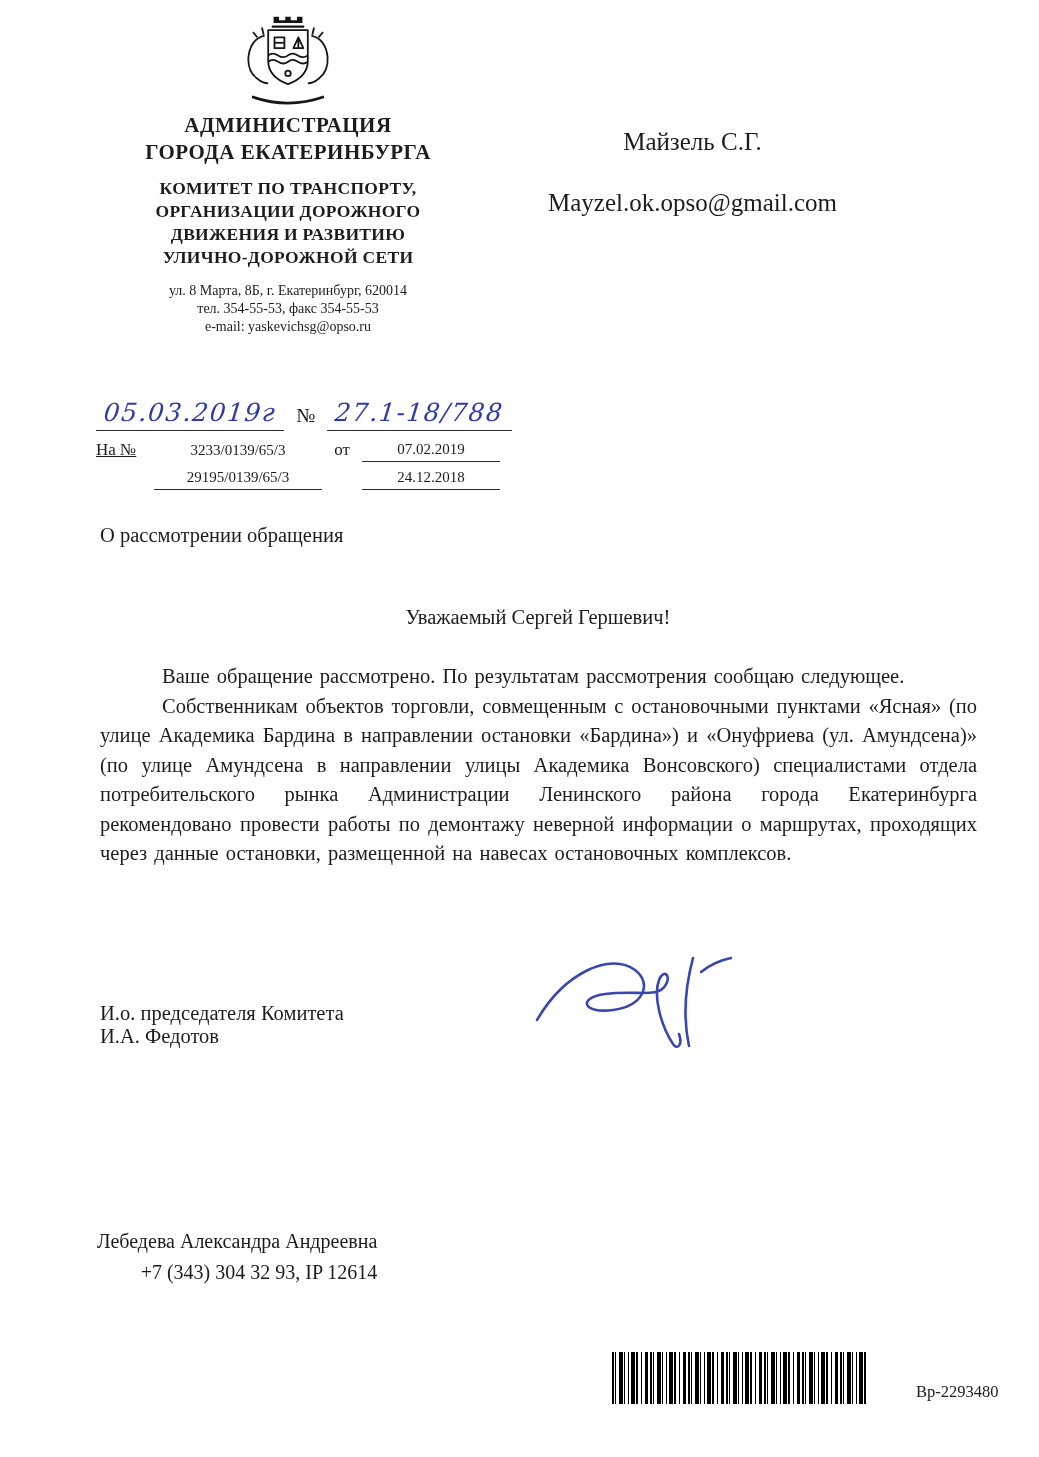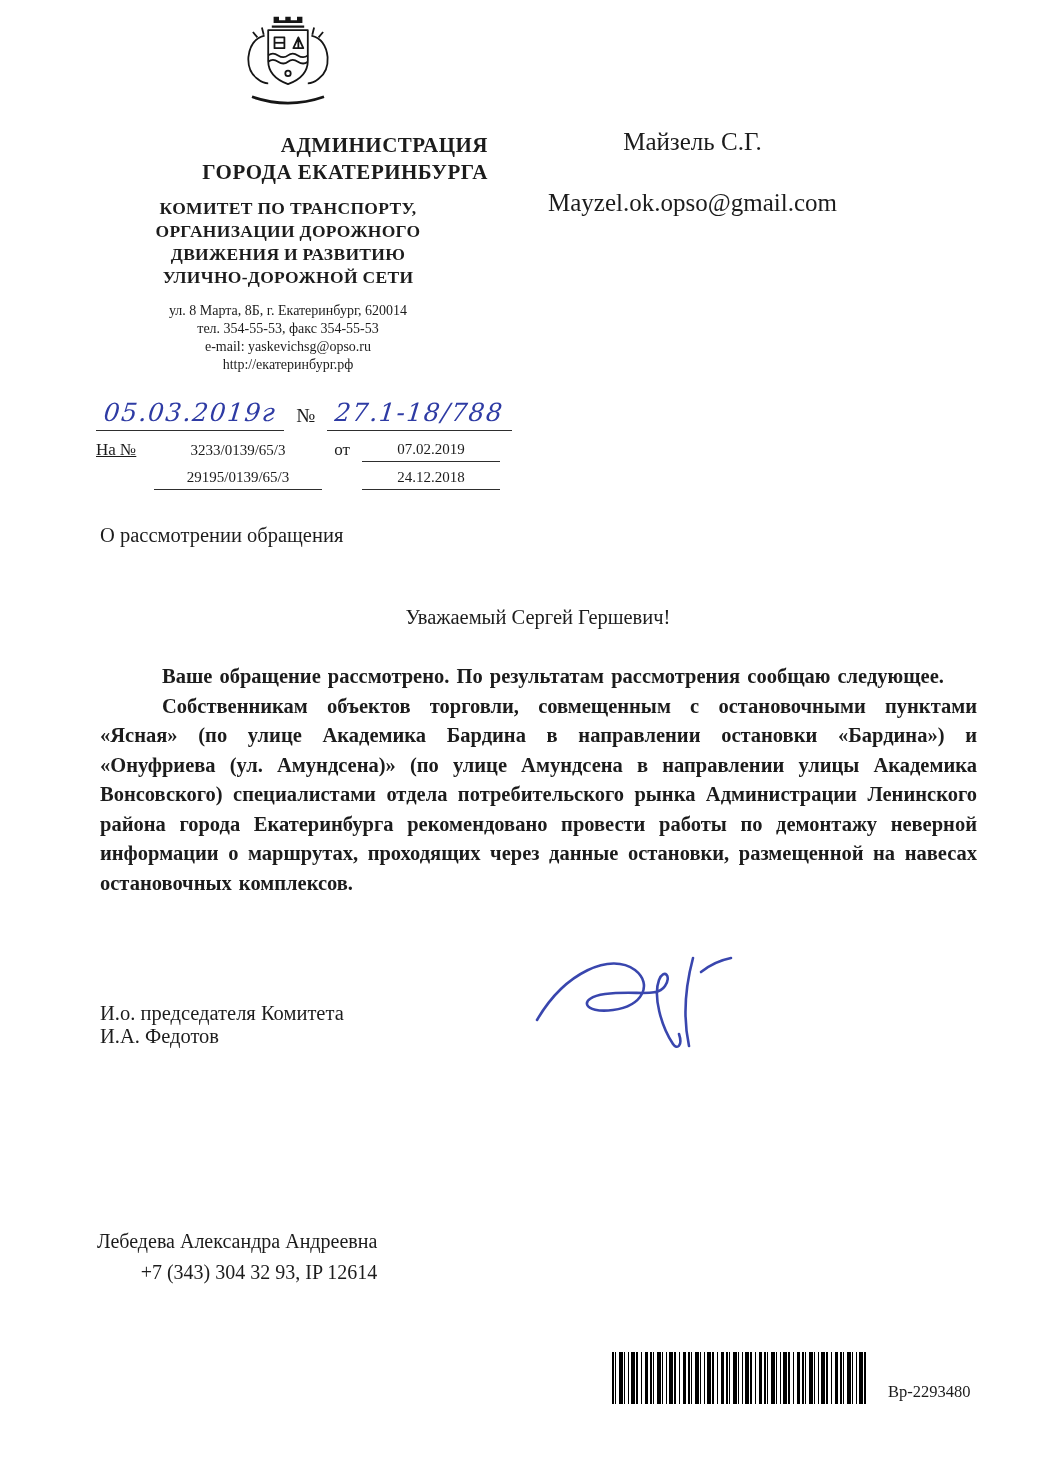--- a/index.html
+++ b/index.html
@@ -20,26 +20,25 @@
   
   .letterhead-left {
     position: absolute;
     left: 88px;
     top: 12px;
     width: 400px;
     text-align: center;
   }
   .emblem { display: inline-block; }
   .org-name {
-    margin-top: 22px;
+    margin-top: 2px;
     font-weight: bold;
     font-size: 21px;
     line-height: 27px;
     letter-spacing: 0.5px;
-    text-align: right;
   }
   .committee {
     margin-top: 11px;
     font-weight: bold;
     font-size: 17.5px;
     line-height: 23px;
     letter-spacing: 0.3px;
   }
   .contact {
     margin-top: 13px;
@@ -124,21 +123,21 @@
   .body-text {
     position: absolute;
     left: 100px;
     top: 662px;
     width: 877px;
     font-size: 20.5px;
     line-height: 29.5px;
     text-align: justify;
     text-justify: inter-word;
   }
-  .body-text p { text-indent: 62px; word-spacing: 2px; font-weight: bold; }
+  .body-text p { text-indent: 62px; word-spacing: 2px; }
 
   
   .sign-row {
     position: absolute;
     left: 100px;
     top: 1002px;
     width: 877px;
     display: flex;
     justify-content: space-between;
     font-size: 20.5px;
@@ -184,20 +183,21 @@
       #000 16px, #000 17px, #fff 17px, #fff 19px,
       #000 19px, #000 23px, #fff 23px, #fff 24px,
       #000 24px, #000 26px, #fff 26px, #fff 29px,
       #000 29px, #000 30px, #fff 30px, #fff 33px,
       #000 33px, #000 36px, #fff 36px, #fff 38px);
   }
   .barcode-label {
     font-size: 16.5px;
     padding-bottom: 2px;
     white-space: nowrap;
+    margin-left: 28px;
   }
 </style>
 </head>
 <body>
 
 <div class="page">
 
   <div class="letterhead-left">
     <span class="emblem">
       <svg width="108" height="94" viewBox="0 0 120 104" aria-hidden="true">
@@ -226,21 +226,20 @@
     <div class="committee">
       <div>КОМИТЕТ ПО ТРАНСПОРТУ,</div>
       <div>ОРГАНИЗАЦИИ ДОРОЖНОГО</div>
       <div>ДВИЖЕНИЯ И РАЗВИТИЮ</div>
       <div>УЛИЧНО-ДОРОЖНОЙ СЕТИ</div>
     </div>
     <div class="contact">
       <div>ул. 8 Марта, 8Б, г. Екатеринбург, 620014</div>
       <div>тел. 354-55-53, факс 354-55-53</div>
       <div>e-mail: yaskevichsg@opso.ru</div>
-      <div>http://екатеринбург.рф</div>
     </div>
   </div>
 
   <div class="recipient">
     <div>Майзель С.Г.</div>
     <div class="email">Mayzel.ok.opso@gmail.com</div>
   </div>
 
   <div class="ref">
     <div class="refline1">

